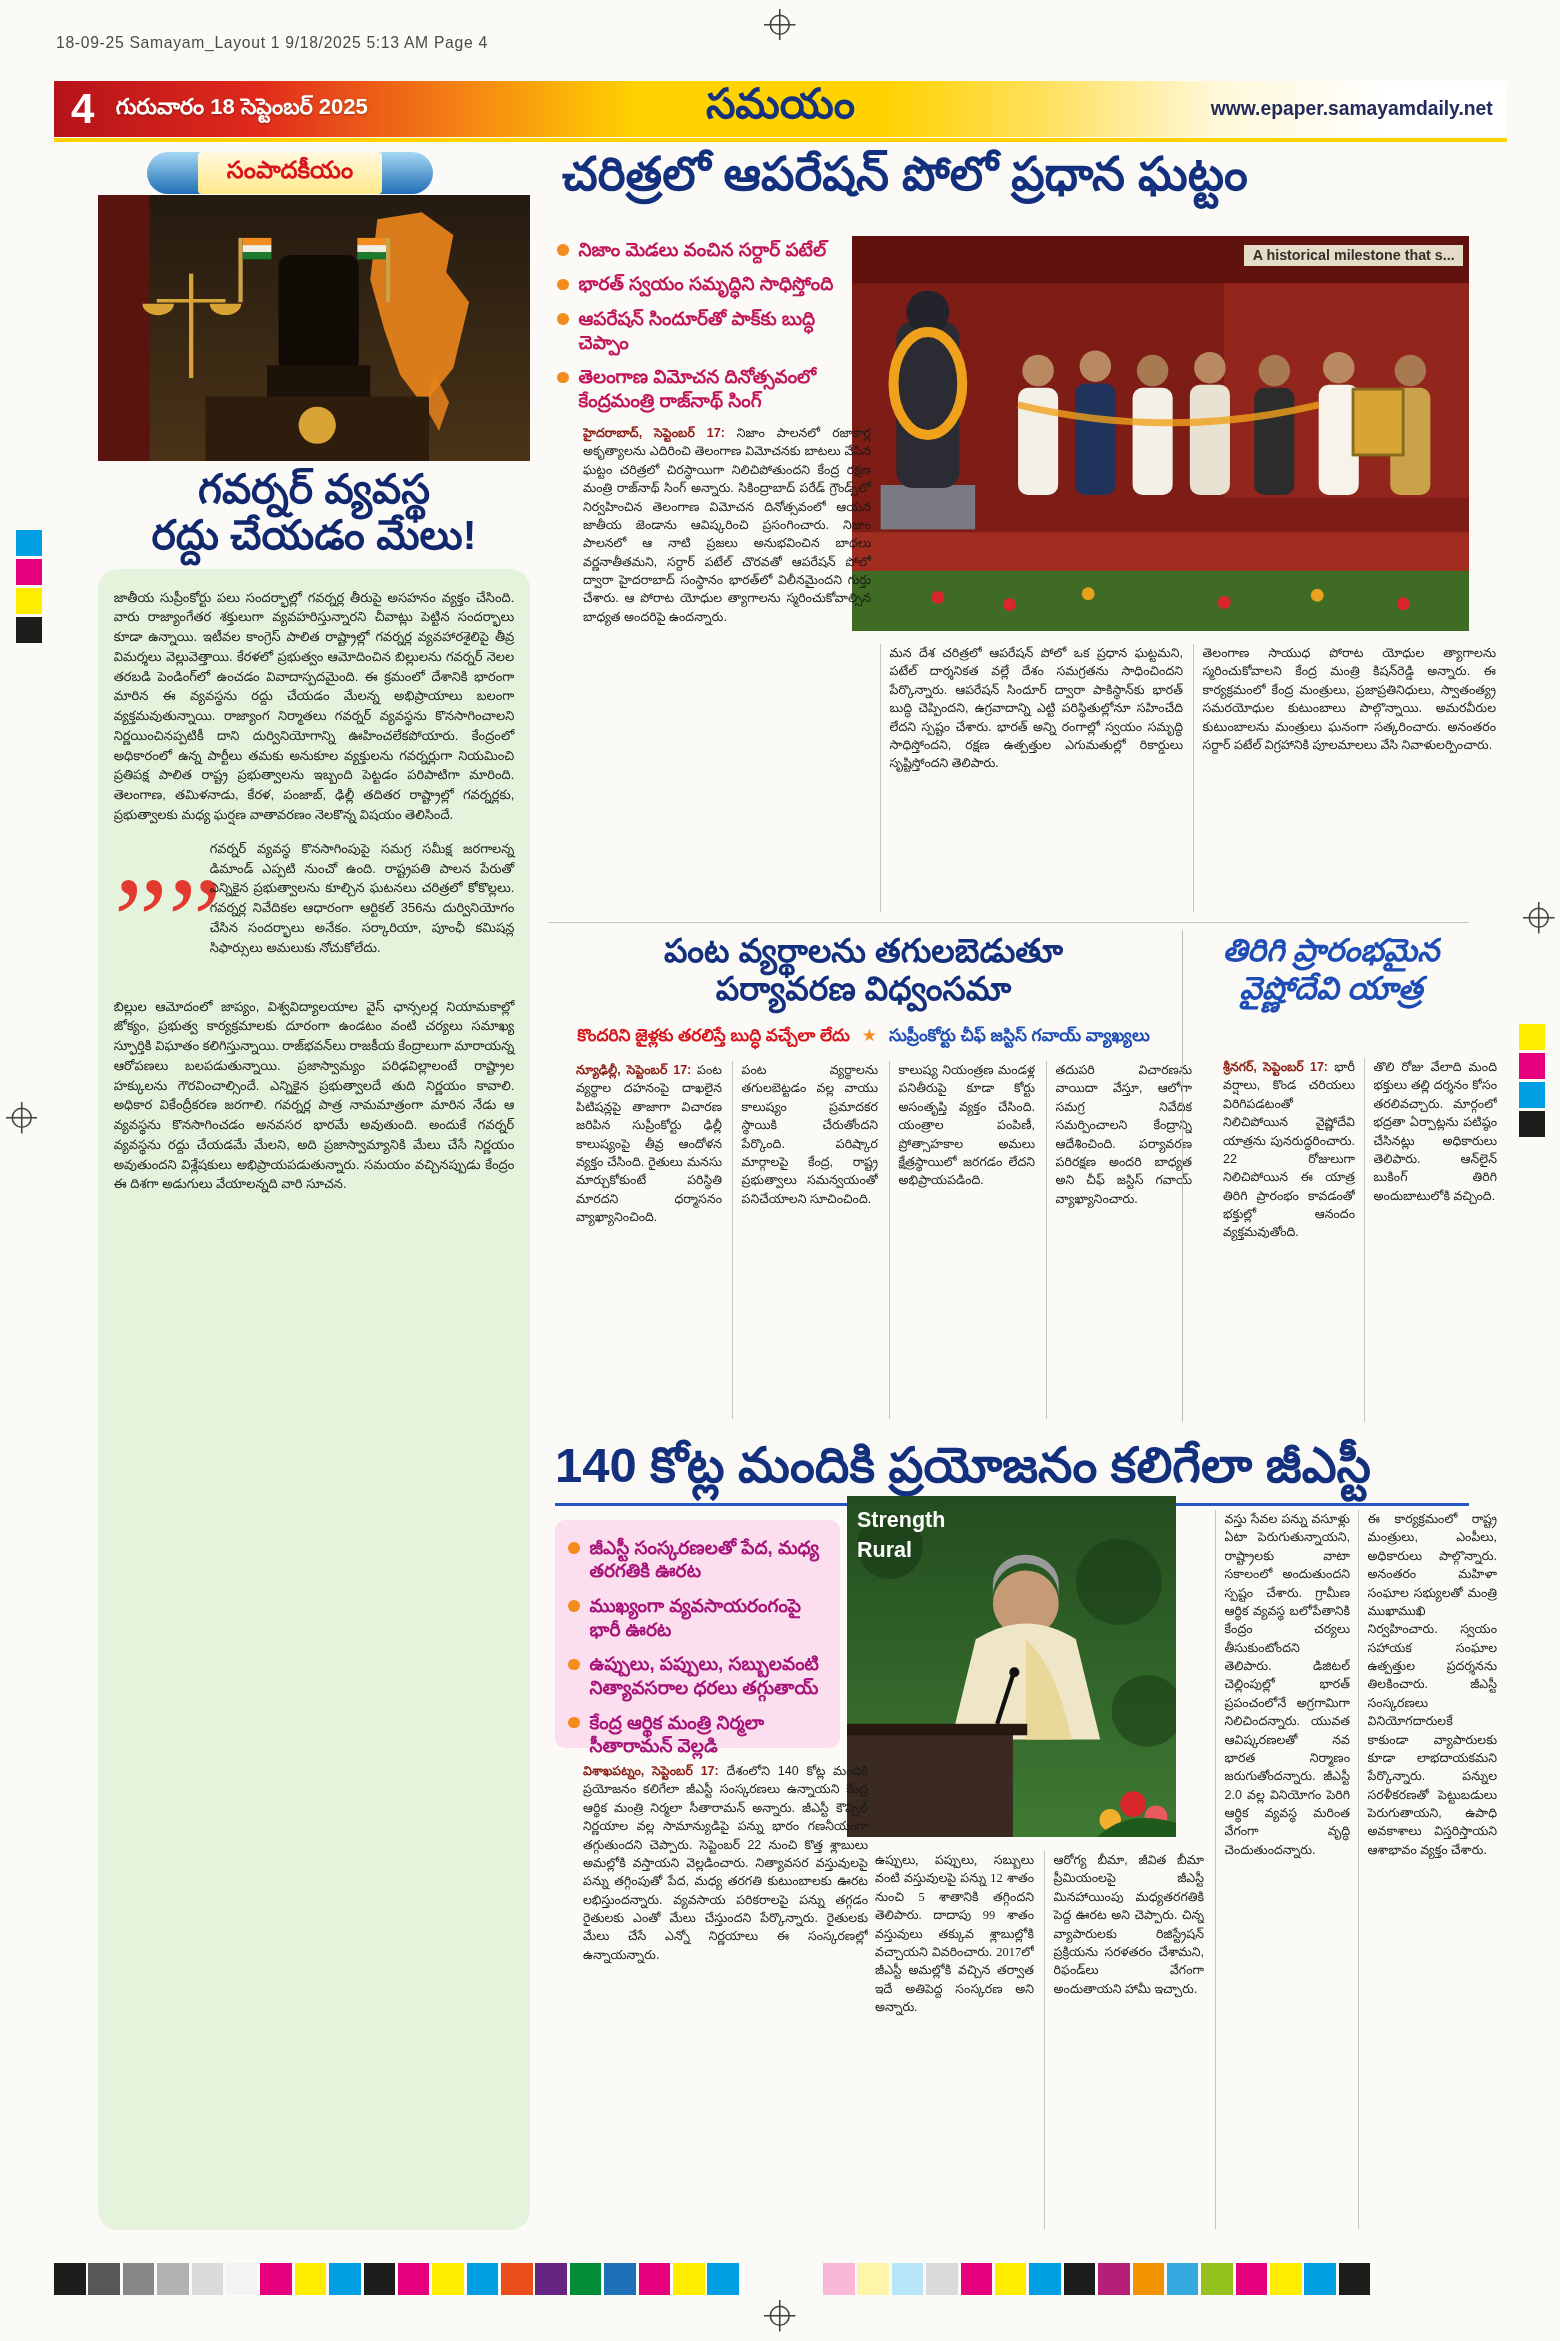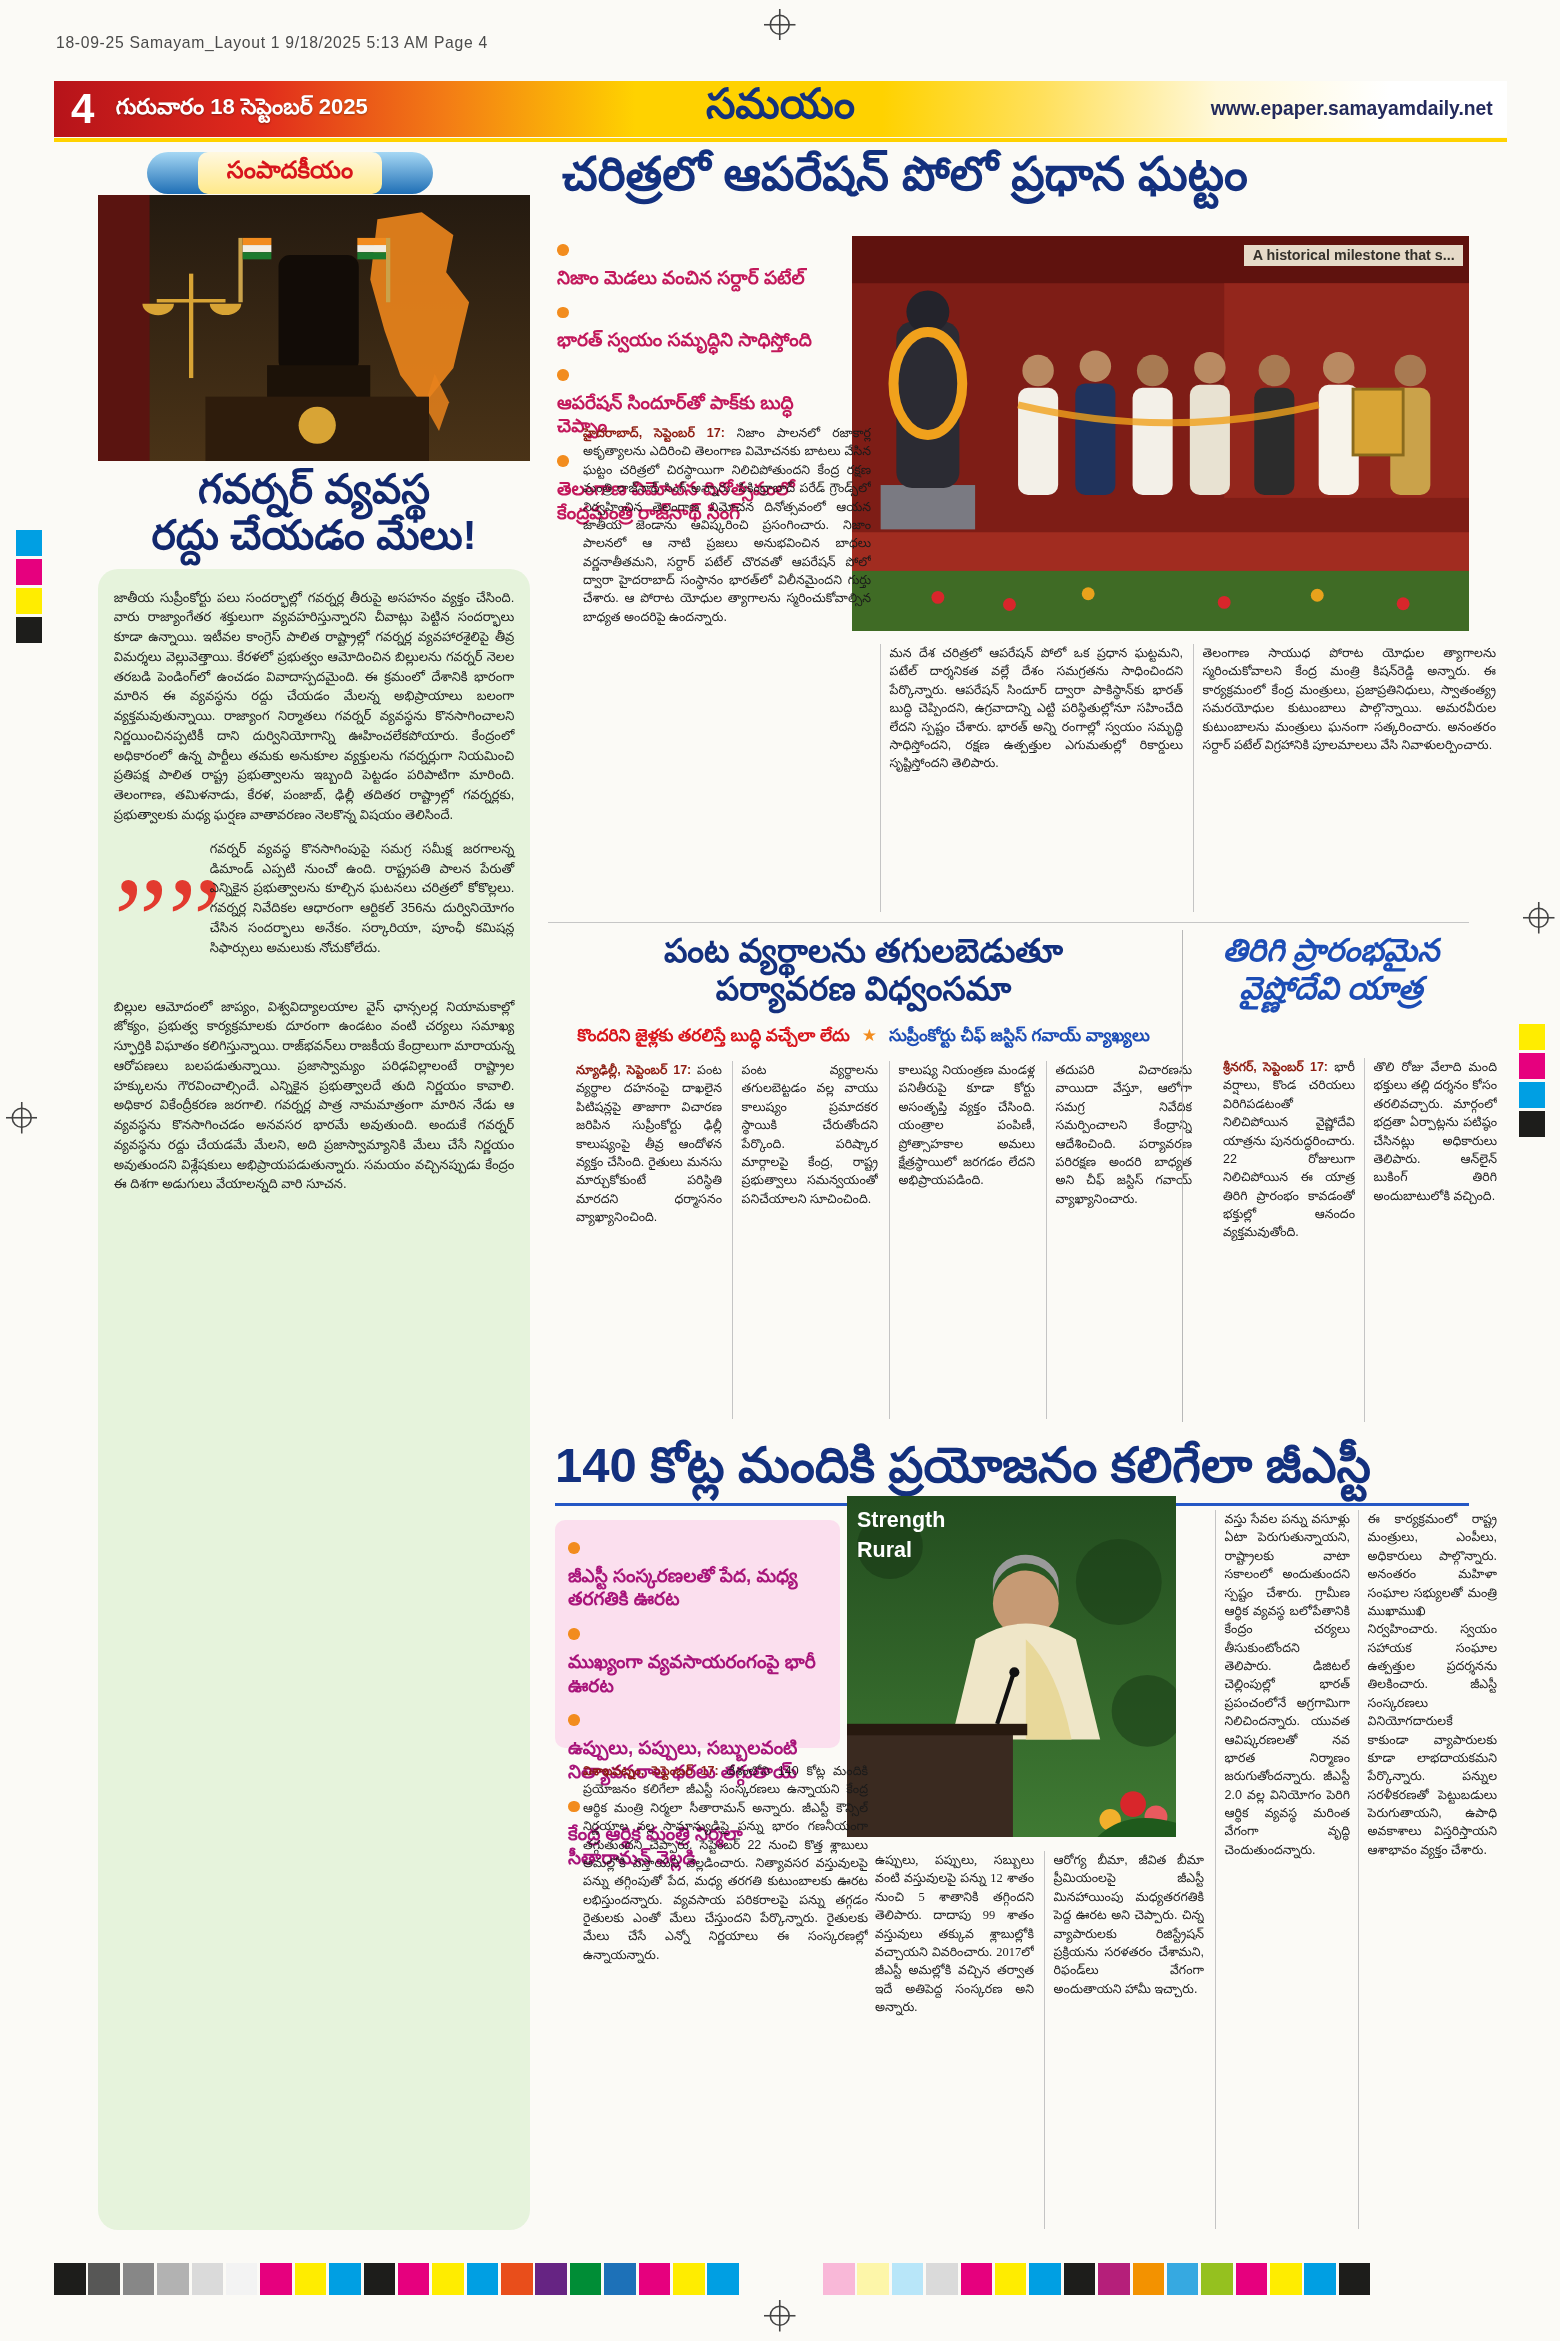--- a/index.html
+++ b/index.html
@@ -13,36 +13,36 @@
   .header-bar{left:54px;top:81px;width:1453px;height:56px;display:flex;align-items:center;
     background:linear-gradient(90deg,#b6131a 0%,#e02a1c 14%,#f37c15 27%,#ffd200 40%,#ffd200 57%,#ffe05c 68%,#fff8d8 80%,#ffffff 92%);}
   .pagenum{font-size:42px;font-weight:bold;color:#fff;padding:0 21.5px 0 17px;}
   .edition-date{font-size:22px;font-weight:bold;color:#fff;text-shadow:0 1.4px 2.1px rgba(0,0,0,.35);}
   .masthead{position:absolute;left:50%;transform:translateX(-50%);font-size:42px;font-weight:bold;color:#15327b;}
   .website{margin-left:auto;font-size:19.3px;font-weight:bold;color:#232a5c;padding-right:14.3px;}
   .yellow-rule{left:54px;top:138px;width:1453px;height:4.3px;background:#ffd200;}
   
   .ed-badge{left:147px;top:152px;width:286px;height:42px;border-radius:21px;display:flex;align-items:center;justify-content:center;
     background:linear-gradient(180deg,#a6d8f4,#1f6fb5);}
-  .ed-badge-inner{background:linear-gradient(180deg,#fff8e0,#ffe98a);border-radius:10px;padding:3.6px 29px;font-size:24px;font-weight:bold;color:#d8151c;}
+  .ed-badge-inner{background:linear-gradient(180deg,#fff8e0,#ffe98a);border-radius:4px;padding:3.6px 29px;font-size:24px;font-weight:bold;color:#d8151c;}
   .ed-image{left:98px;top:195px;width:432px;height:266px;}
   .ed-image svg{width:100%;height:100%;display:block;}
   .ed-headline{left:98px;top:467px;width:432px;text-align:center;font-weight:bold;color:#12286e;font-size:41px;line-height:1.12;}
   .ed-body{left:98px;top:569px;width:432px;height:1661px;background:#e6f3dc;padding:18.6px 15.7px;font-size:13px;line-height:1.52;text-align:justify;overflow:hidden;border-radius:20px;}
   .ed-body p{margin-bottom:14.3px;}
   .quote-row{display:flex;gap:10px;margin-bottom:14.3px;}
   .quote-mark{width:86px;flex:none;font-size:122px;color:#e23a2e;font-family:"Liberation Serif","DejaVu Serif",serif;line-height:1;padding-top:21.5px;text-align:center;}
   
   .col{position:absolute;font-size:12.5px;line-height:1.47;text-align:justify;overflow:hidden;margin-left:28px;}
   .dateline{font-weight:bold;color:#8d1d12;}
   .rule-left{border-left:0.7px solid #c4c4c4;padding-left:8.6px;}
   
   .lead-headline{left:562px;top:146px;width:905px;font-size:47px;font-weight:bold;color:#13307e;}
   .lead-bullets{left:557px;top:238px;width:288px;}
-  .bullet-row{display:flex;gap:10px;align-items:flex-start;margin-bottom:10.7px;flex-direction:column;}
+  .bullet-row{display:flex;gap:10px;align-items:flex-start;margin-bottom:10.7px;}
   .bullet-dot{width:11.5px;height:11.5px;border-radius:50%;background:#f28c1e;margin-top:6.4px;flex:none;}
   .bullet-text{font-size:18.6px;font-weight:bold;color:#c2185b;line-height:1.28;}
   .photo-frame{position:absolute;overflow:hidden;background:#7e1d16;}
   .photo-frame svg{width:100%;height:100%;display:block;}
   .photo-overlay{position:absolute;right:5.7px;top:8.6px;background:rgba(240,234,214,.93);color:#33302a;font-size:14.3px;font-weight:bold;padding:2.9px 8.6px;}
   
   .env-headline{left:548px;top:932px;width:631px;text-align:center;font-size:33px;font-weight:bold;color:#13307e;line-height:1.15;}
   .env-subhead{left:548px;top:1025px;width:631px;text-align:center;font-size:17px;font-weight:bold;}
   .env-subhead .red{color:#d8151c;}
   .env-subhead .star{color:#f28c1e;padding:0 7.2px;}

